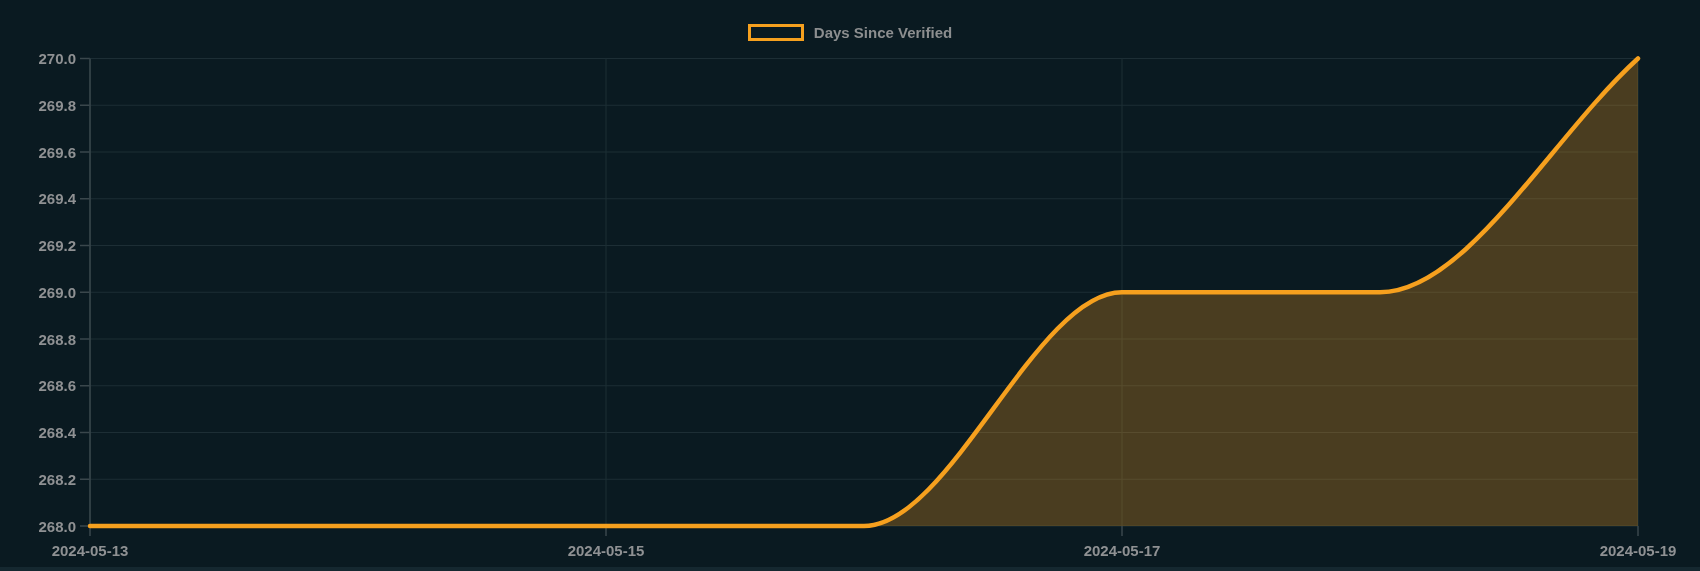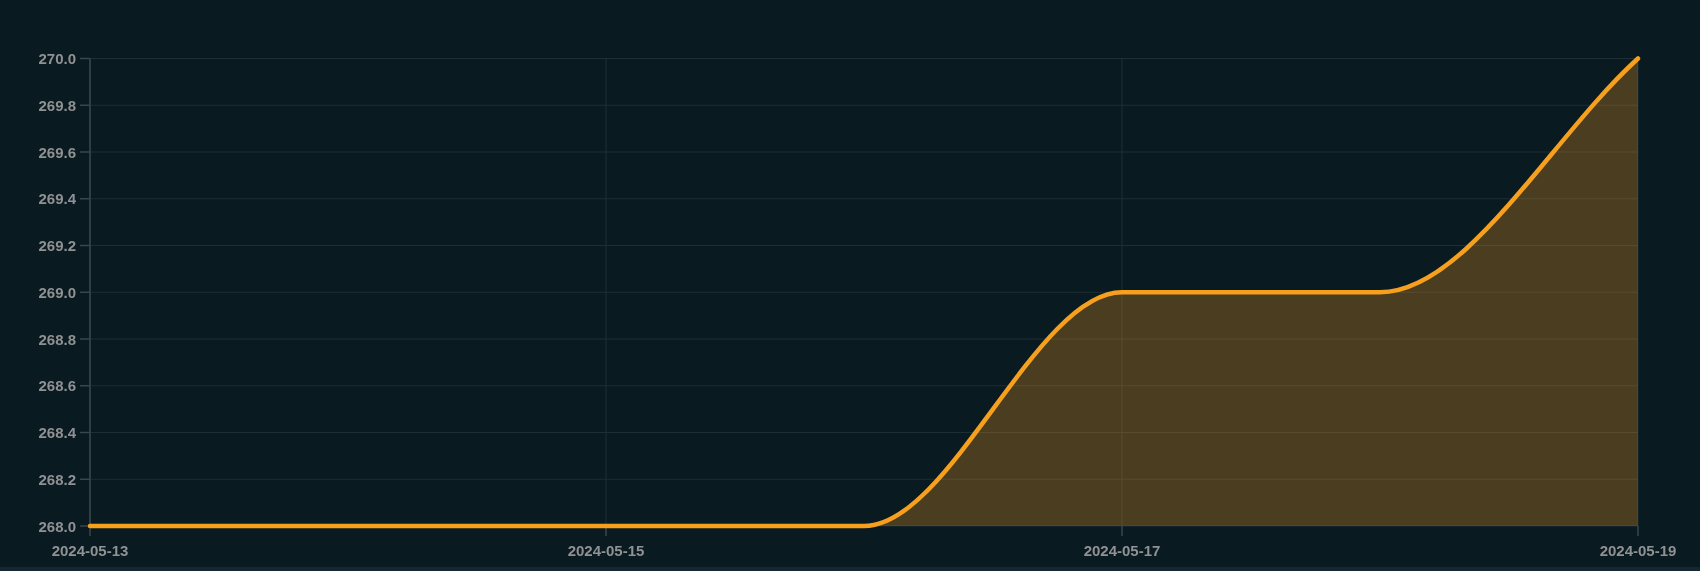--- a/index.html
+++ b/index.html
@@ -60,20 +60,26 @@
     width: 100%;
     height: 4px;
     z-index: 3;
   }
 </style>
 </head>
 <body style="background: rgb(10, 26, 33);">
 
 <div class="chart-root" style="background: rgb(10, 26, 33);">
 
+  <div class="legend">
+    <div class="legend-item">
+      <span class="legend-swatch" style="border-color: rgb(246, 160, 30); background: transparent;"></span>
+      <span class="legend-label" style="color: rgb(140, 142, 143);">Days Since Verified</span>
+    </div>
+  </div>
 
   <svg id="plot" width="1700" height="571" viewBox="0 0 1700 571">
       <line x1="90" y1="526" x2="1638" y2="526" stroke="#1d2e35" stroke-width="1"></line>
       <line x1="80" y1="526" x2="90" y2="526" stroke="#3a474c" stroke-width="1.5"></line>
       <text x="76" y="531.5" text-anchor="end" fill="#8f9193">268.0</text>
       <line x1="90" y1="479.2500000000027" x2="1638" y2="479.2500000000027" stroke="#1d2e35" stroke-width="1"></line>
       <line x1="80" y1="479.2500000000027" x2="90" y2="479.2500000000027" stroke="#3a474c" stroke-width="1.5"></line>
       <text x="76" y="484.7500000000027" text-anchor="end" fill="#8f9193">268.2</text>
       <line x1="90" y1="432.50000000000534" x2="1638" y2="432.50000000000534" stroke="#1d2e35" stroke-width="1"></line>
       <line x1="80" y1="432.50000000000534" x2="90" y2="432.50000000000534" stroke="#3a474c" stroke-width="1.5"></line>

